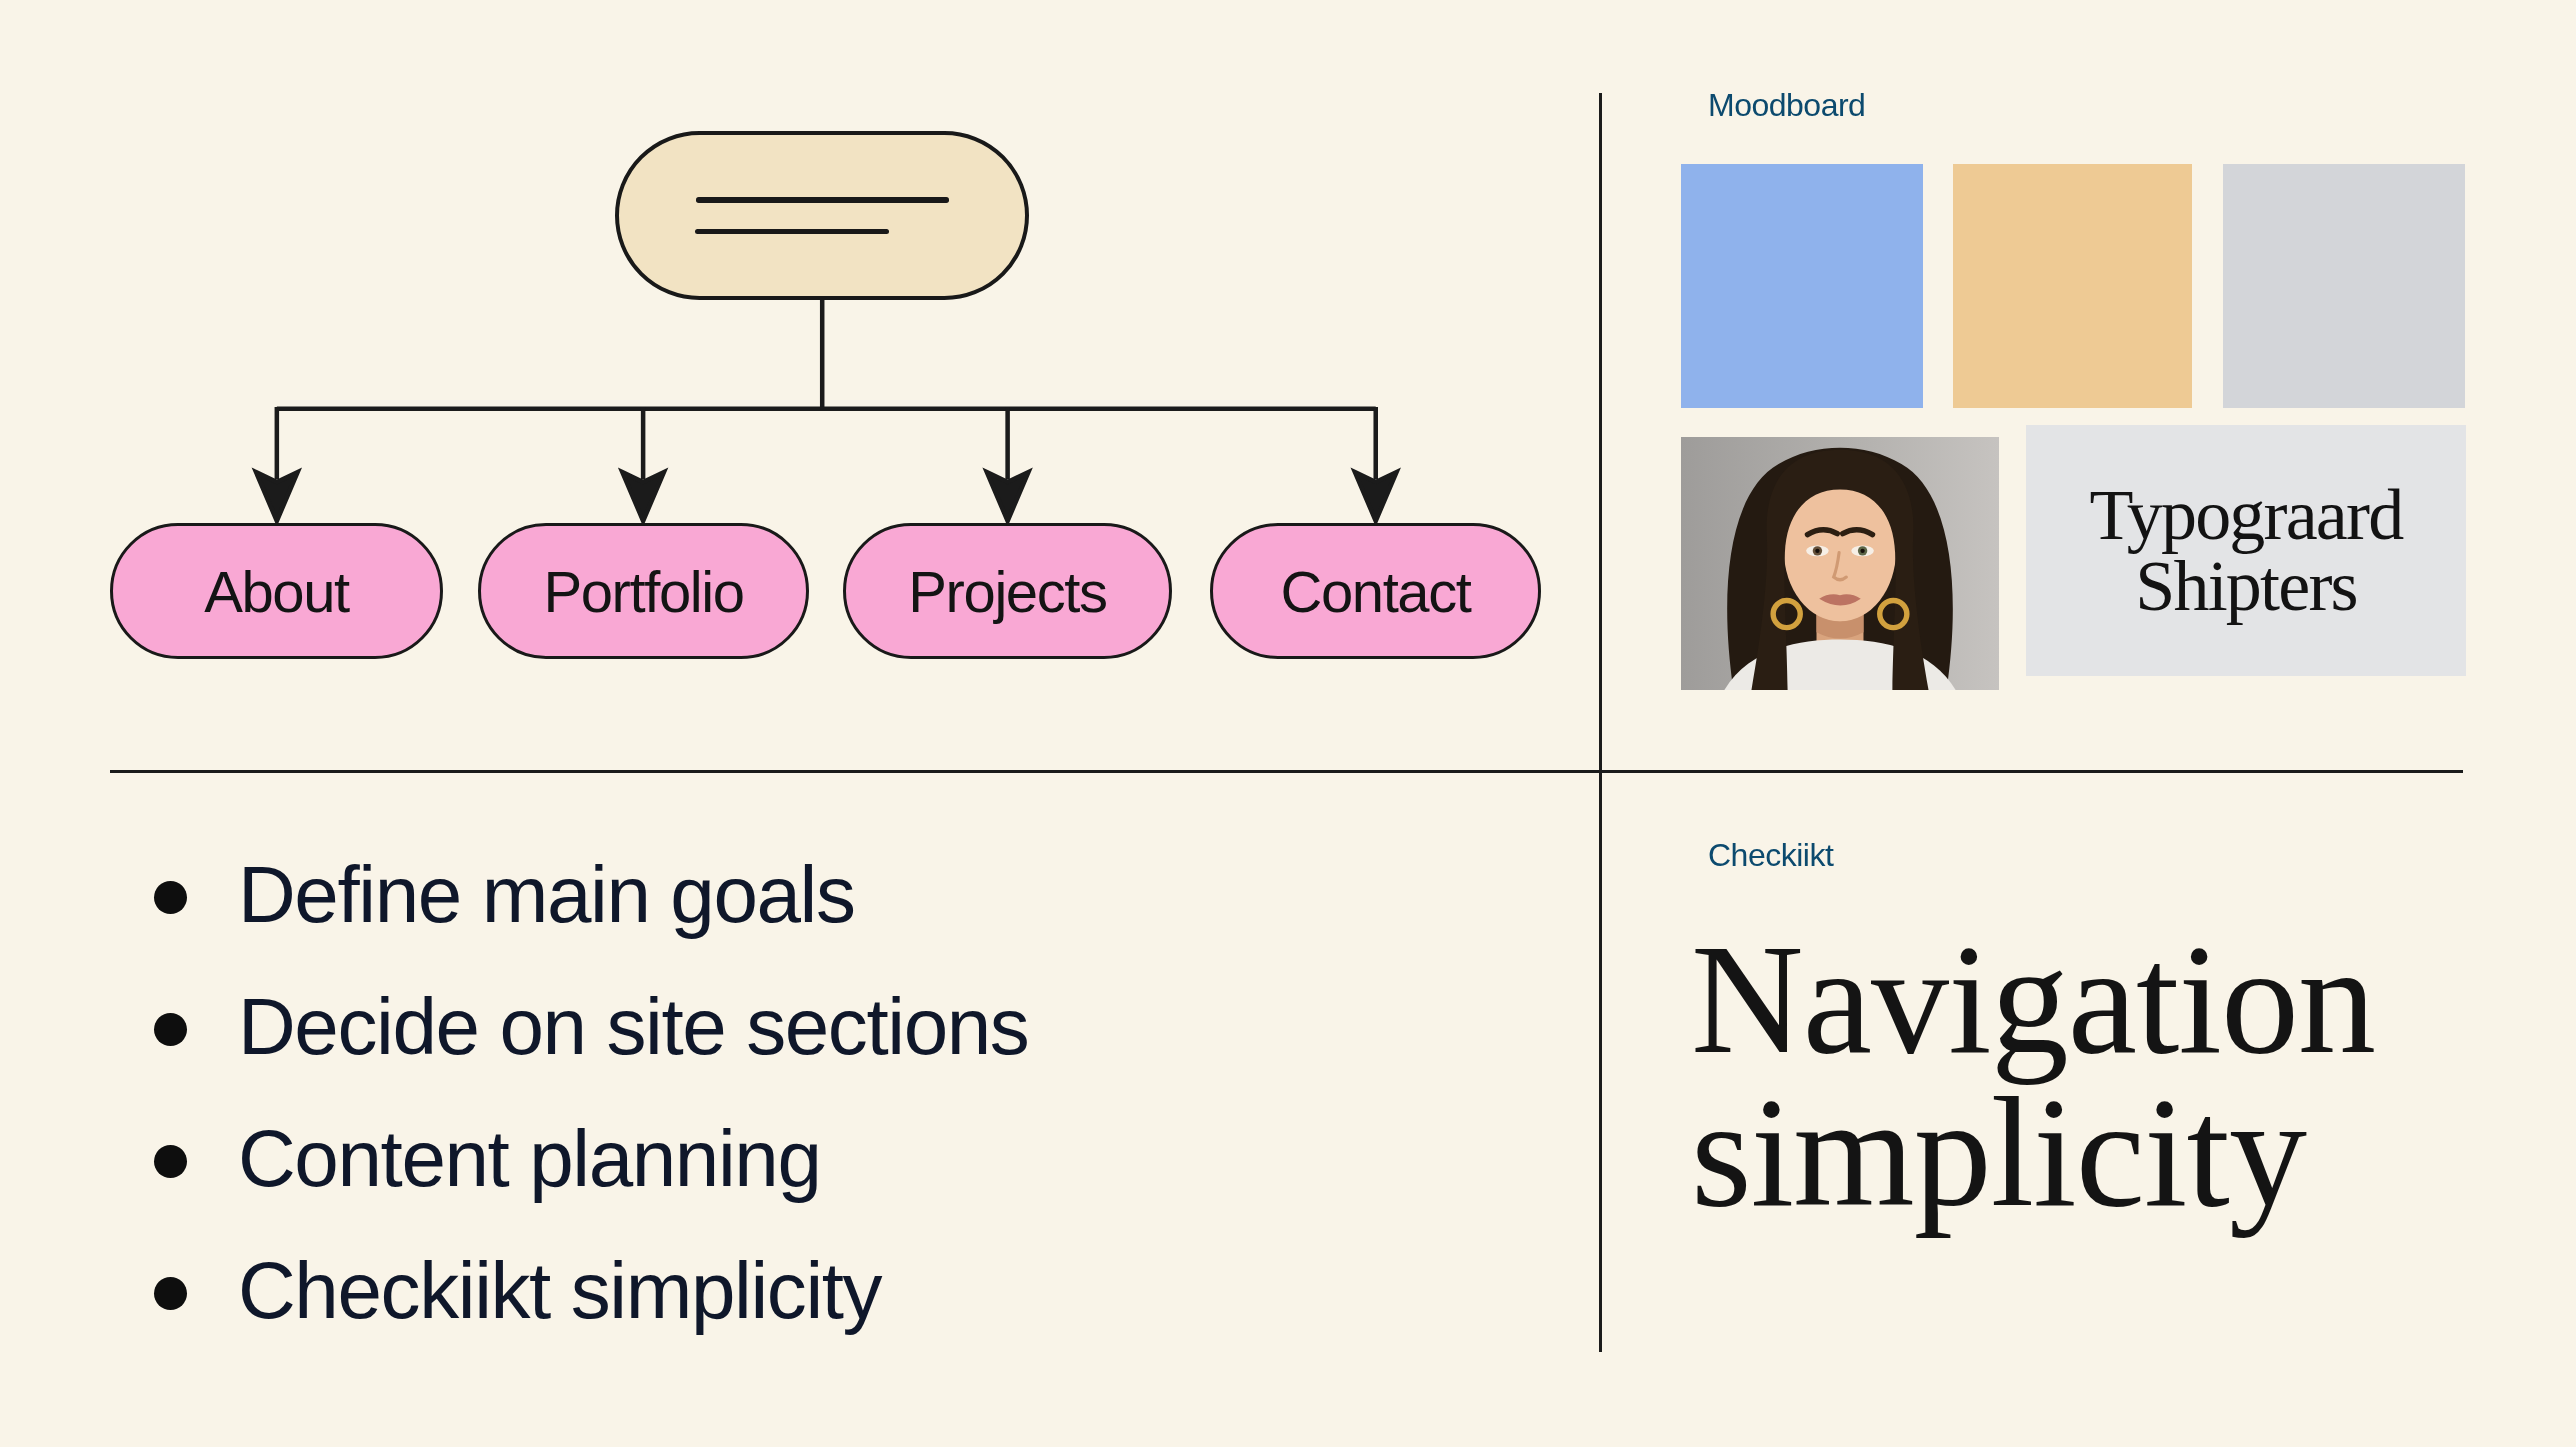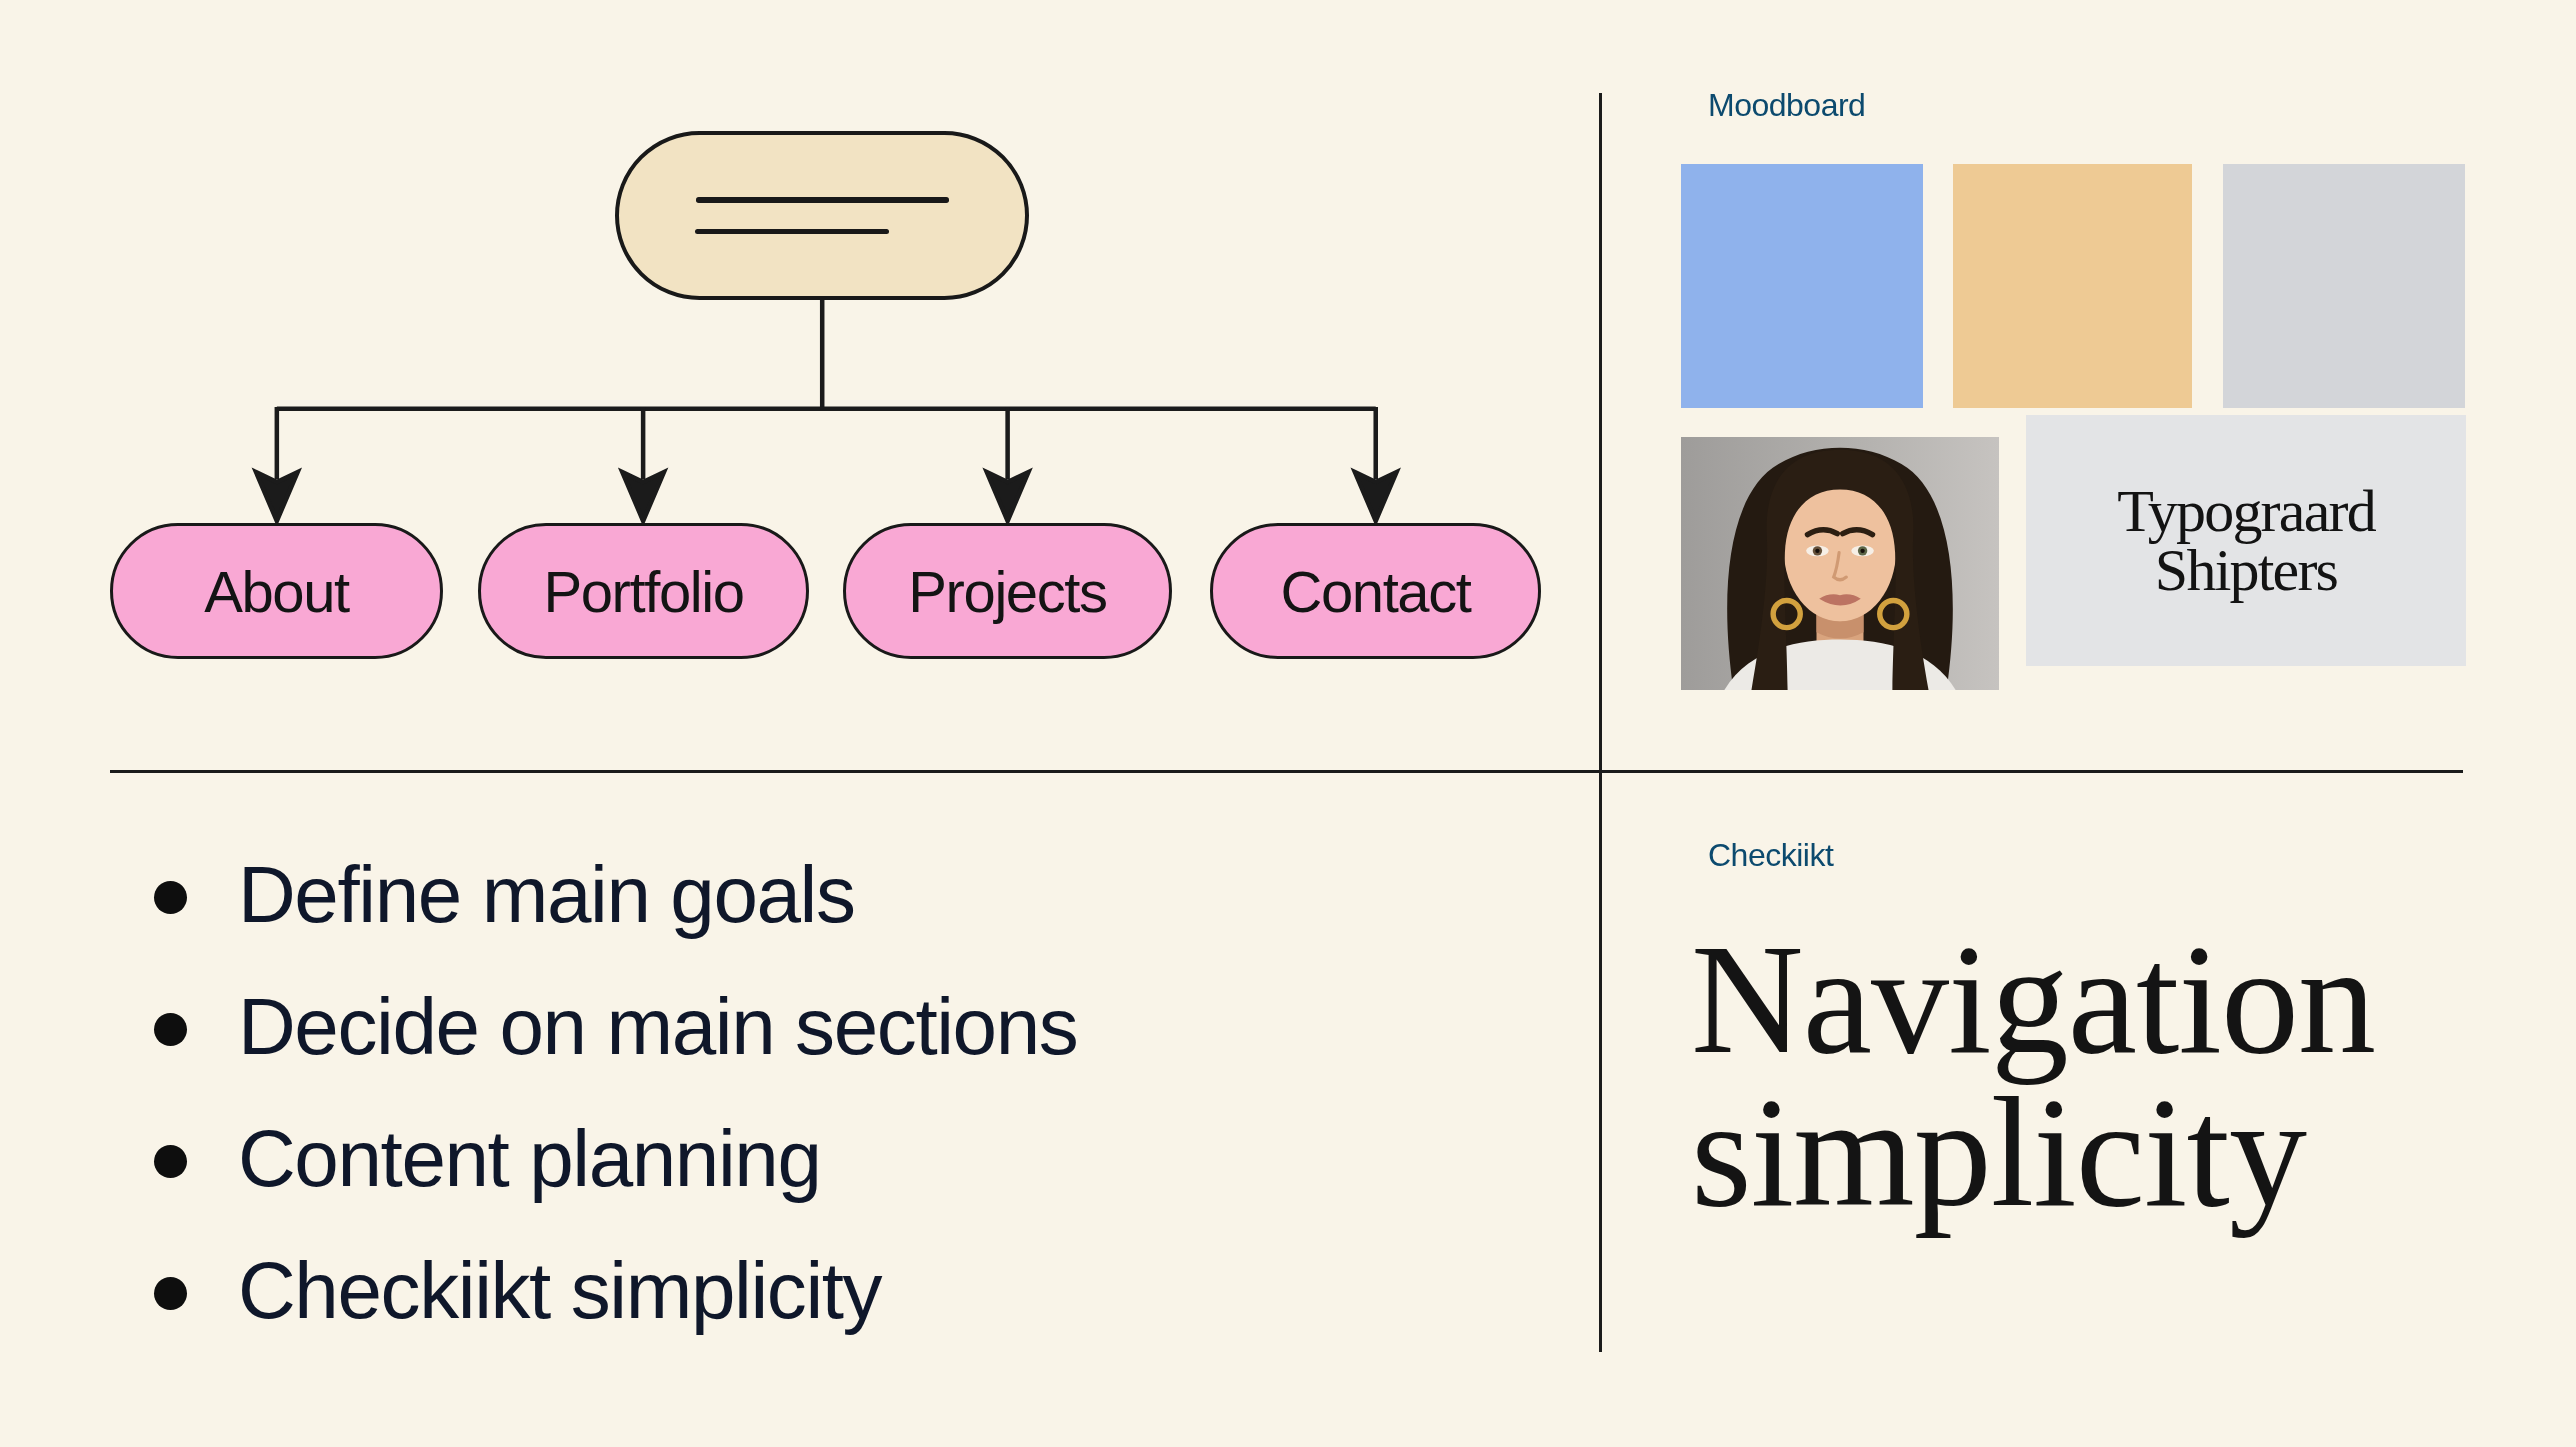--- a/index.html
+++ b/index.html
@@ -48,25 +48,25 @@
   .checklist-title { left:1684px; top:837px; }
 
   
   .swatch { position:absolute; top:164px; height:244px; }
   .sw-blue { left:1681px; width:242px; background:#8fb2ec; }
   .sw-tan  { left:1953px; width:239px; background:#eeca94; }
   .sw-gray { left:2223px; width:242px; background:#d3d5d9; }
   .portrait { left:1681px; top:437px; width:318px; height:253px; }
   .portrait svg { display:block; width:100%; height:100%; }
   .typo-card {
-    left:2026px; top:415px; width:440px; height:251px;
+    left:2026px; top:425px; width:440px; height:251px;
     background:#e3e4e6;
     display:flex; flex-direction:column; align-items:center; justify-content:center;
     font-family:"Liberation Serif", serif;
-    font-size:60px; line-height:0.98; letter-spacing:-1.8px; color:#131313;
+    font-size:72px; line-height:0.98; letter-spacing:-1.8px; color:#131313;
     text-align:center;
   }
 
   
   .big-heading {
     position:absolute; left:1679px; top:912px; margin:12px;
     font-family:"Liberation Serif", serif;
     font-weight:400; font-size:156px; line-height:0.98; letter-spacing:-0.9px;
     color:#141414; white-space:nowrap;
   }
@@ -167,21 +167,21 @@
   <h1 class="big-heading"><span>Navigation</span><br><span>simplicity</span></h1>
 </section>
 
 <section class="abs goals">
   <div class="goal-row">
     <span class="dot"></span>
     <span class="goal-text">Define main goals</span>
   </div>
   <div class="goal-row">
     <span class="dot"></span>
-    <span class="goal-text">Decide on main sections</span>
+    <span class="goal-text">Decide on site sections</span>
   </div>
   <div class="goal-row">
     <span class="dot"></span>
     <span class="goal-text">Content planning</span>
   </div>
   <div class="goal-row">
     <span class="dot"></span>
     <span class="goal-text">Checkiikt simplicity</span>
   </div>
 </section>

